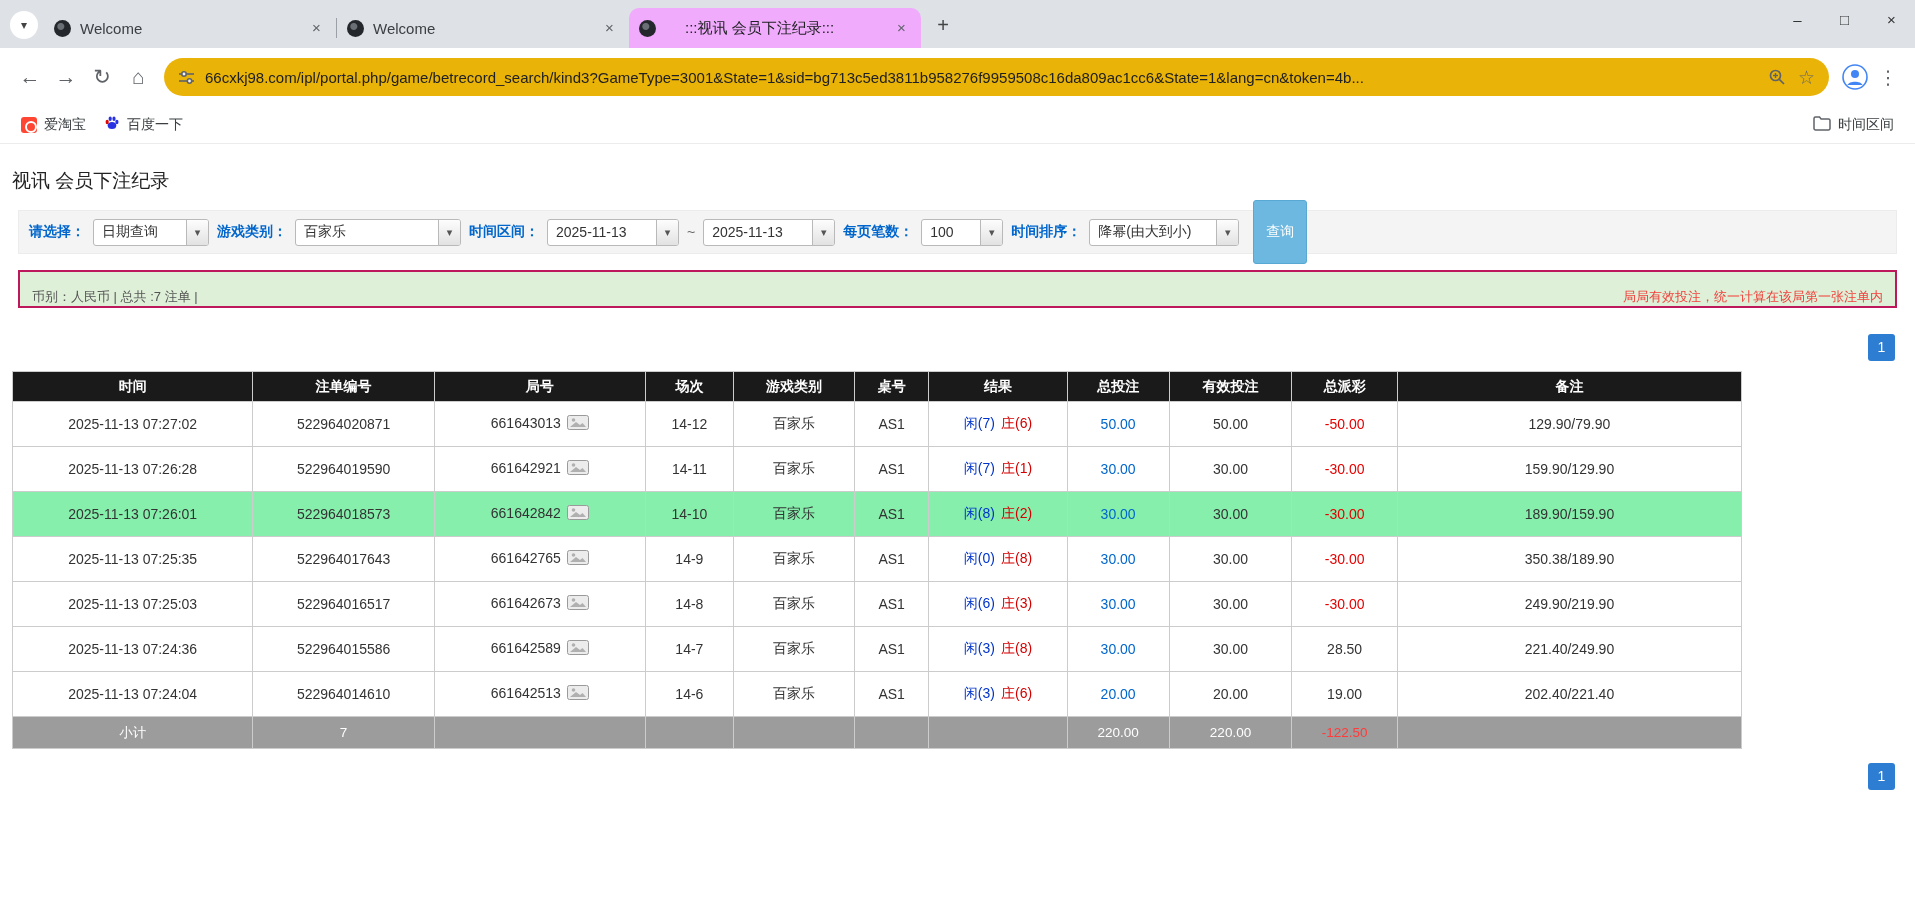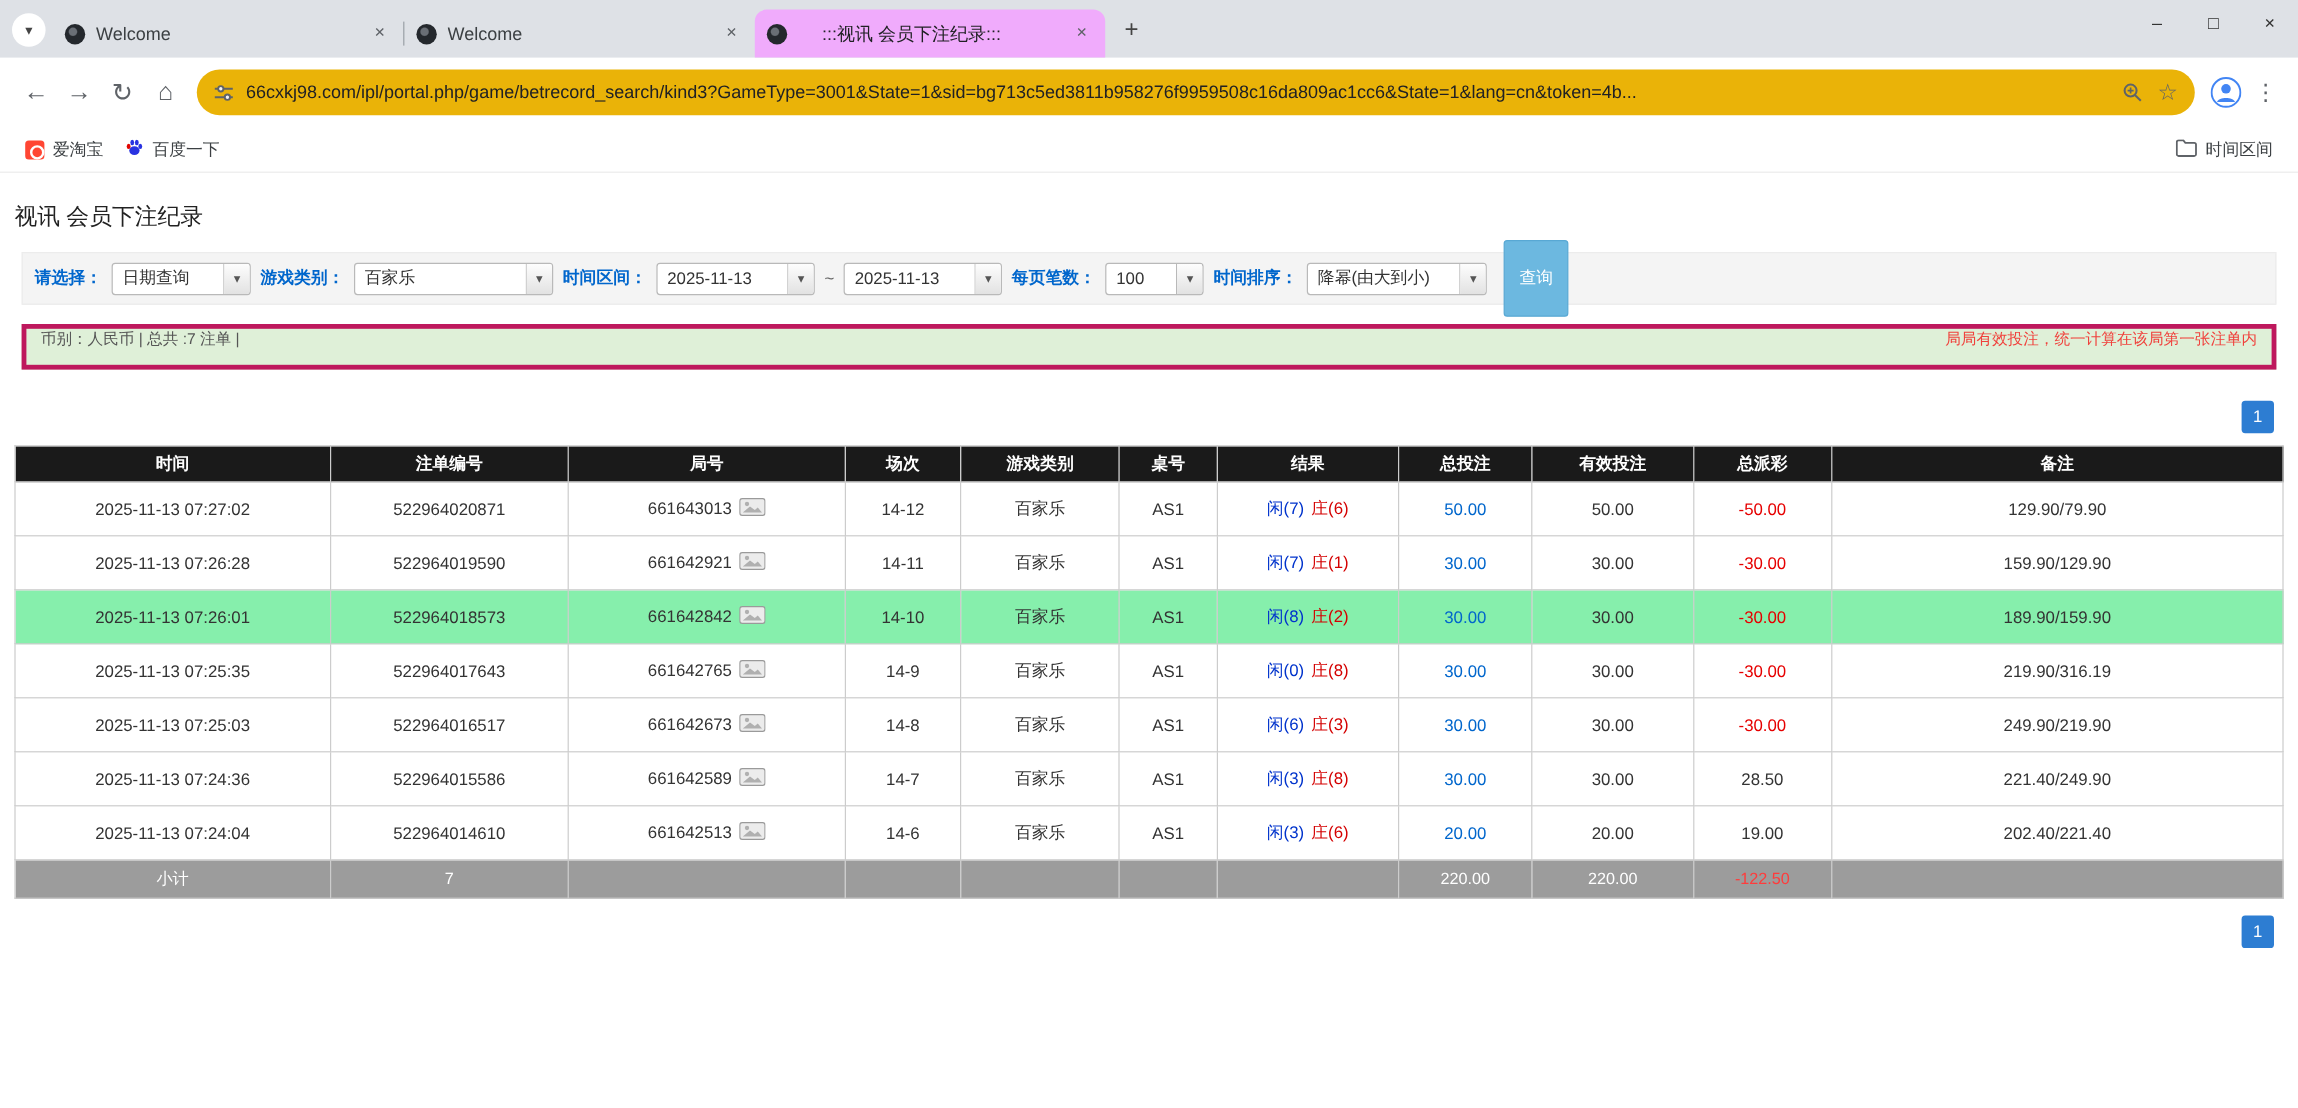--- a/index.html
+++ b/index.html
@@ -59,32 +59,32 @@
   .cw-query .combo-val { width:92px; }
   .cw-game  .combo-val { width:142px; }
   .cw-date  .combo-val { width:108px; }
   .cw-size  .combo-val { width:58px; }
   .cw-sort  .combo-val { width:126px; }
   .tilde { color:#666; }
   .search-btn { background:#6cb8e0; border:1px solid #58a8d4; color:#fff; font-size:14px;
                 padding:22px 12px; border-radius:3px; margin-left:6px; cursor:pointer;
                 font-family:"Liberation Sans", sans-serif; }
 
-  .summarybar { margin:16px 18px 0; background:#dff0d8; border:4px solid #be185d; padding:0 12px;
-                height:38px; display:flex; justify-content:space-between; align-items:flex-start; }
+  .summarybar { margin:16px 18px 0; background:#dff0d8; border:2px solid #be185d; padding:0 12px;
+                height:38px; display:flex; justify-content:space-between; align-items:flex-end; }
   .sum-left { color:#555; font-size:13px; }
   .sum-right { color:#f0413c; font-size:13px; }
 
   .pager { text-align:right; }
   .pager.top { margin:26px 20px 10px; }
   .pager.bottom { margin:14px 20px 0; }
   .page-btn { display:inline-block; min-width:27px; height:27px; line-height:27px; text-align:center;
               background:#2d7dd2; color:#fff; border-radius:3px; font-size:14px; cursor:pointer; }
 
-  table { width:1891px; margin:0 12px; border-collapse:collapse; table-layout:fixed; font-size:14px; }
+  table { width:1730px; margin:0 12px; border-collapse:collapse; table-layout:fixed; font-size:14px; }
   th, td { border:1px solid #ccc; text-align:center; vertical-align:middle; }
   thead th { background:#1a1a1a; color:#fff; font-weight:bold; height:30px; font-size:14px; }
   tbody td { height:45px; background:#fff; color:#333; }
   tr.hl td { background:#86efac; }
   .grayrow td { background:#9c9c9c; color:#fff; height:32px; font-size:13.5px; }
   .neg { color:#e60000; }
   .grayrow .neg { color:#ff3b3b; }
   .player { color:#0033cc; margin-right:6px; }
   .banker { color:#d40000; }
   .bet-link { color:#0066cc; cursor:pointer; }
@@ -327,21 +327,21 @@
                 <circle cx="6.5" cy="5" r="1.8" fill="#b0b0b0"></circle>
                 <path d="M3 12 L9 7 L13 10 L15.5 8 L19 12 Z" fill="#b0b0b0"></path>
               </svg></span></td>
     <td>14-9</td>
     <td>百家乐</td>
     <td>AS1</td>
     <td><span class="player">闲(0)</span><span class="banker">庄(8)</span></td>
     <td class="bet-link">30.00</td>
     <td>30.00</td>
     <td class="neg">-30.00</td>
-    <td>219.90/316.19</td>
+    <td>350.38/189.90</td>
   </tr>
         <tr class="data-row">
     <td>2025-11-13 07:25:03</td>
     <td>522964016517</td>
     <td><span>661642673</span><span class="img-icon"><svg width="22" height="15" viewBox="0 0 22 15">
                 <rect x="0.5" y="0.5" width="21" height="14" rx="2" fill="#ececec" stroke="#9a9a9a"></rect>
                 <circle cx="6.5" cy="5" r="1.8" fill="#b0b0b0"></circle>
                 <path d="M3 12 L9 7 L13 10 L15.5 8 L19 12 Z" fill="#b0b0b0"></path>
               </svg></span></td>
     <td>14-8</td>

